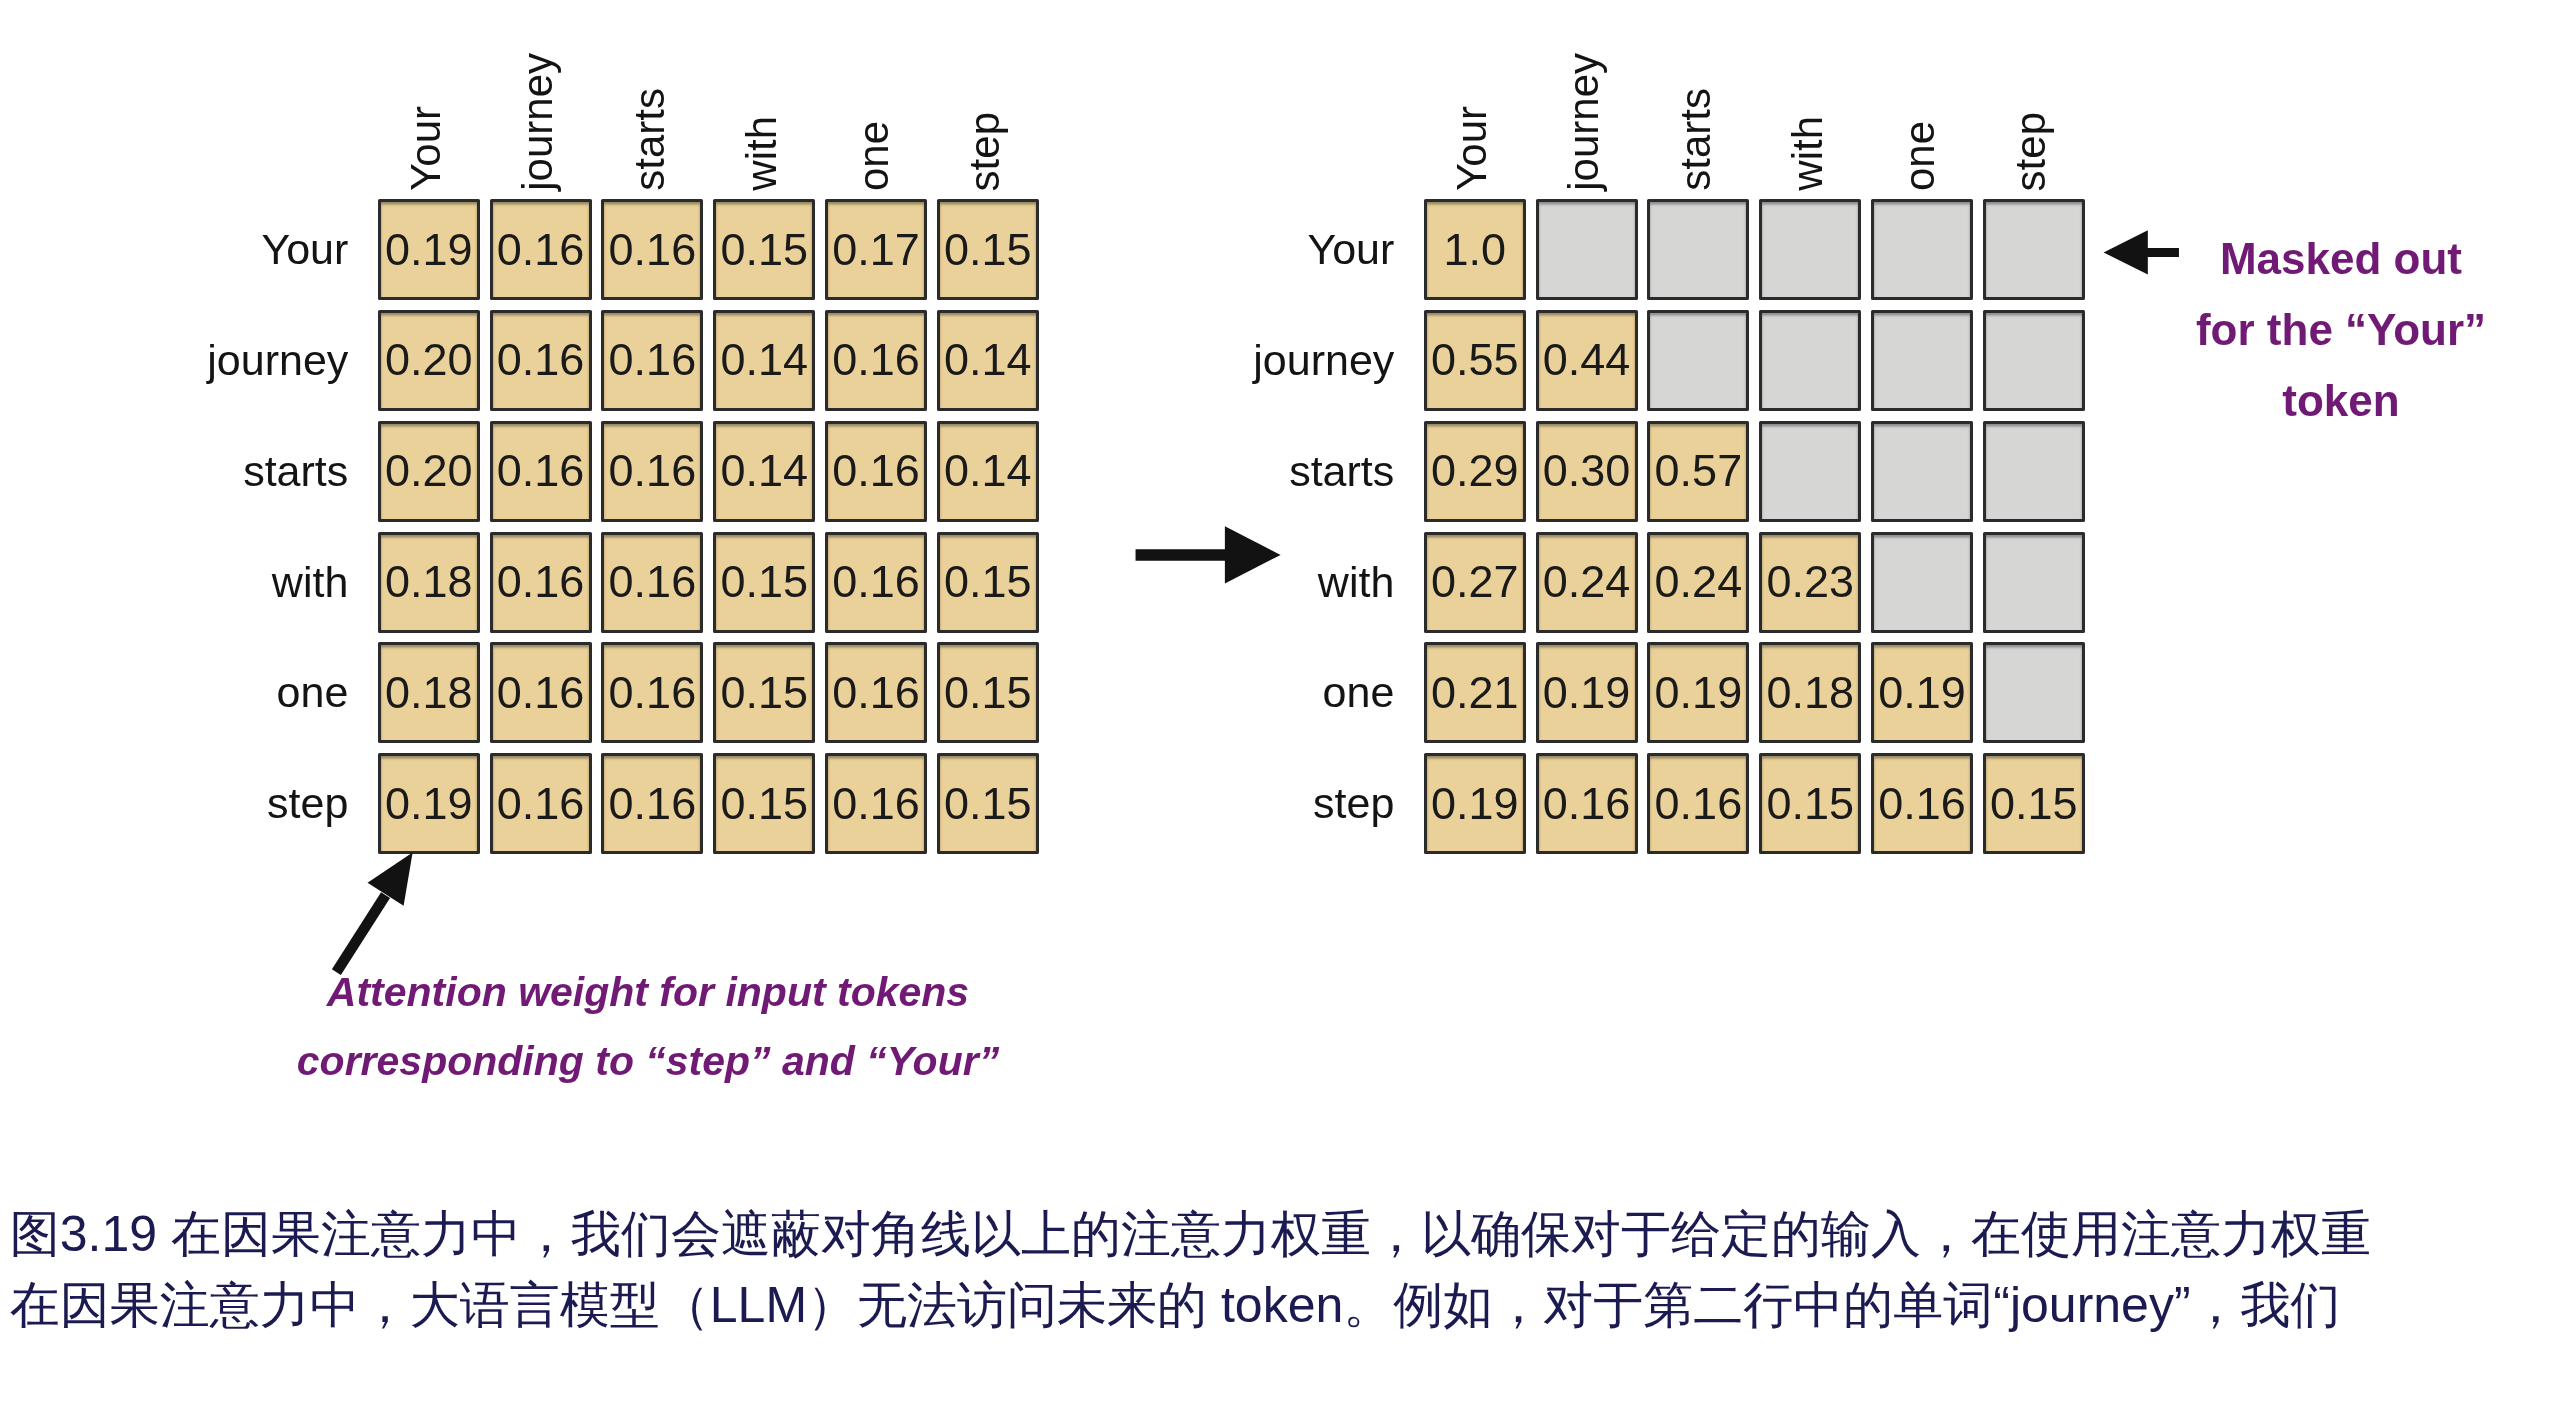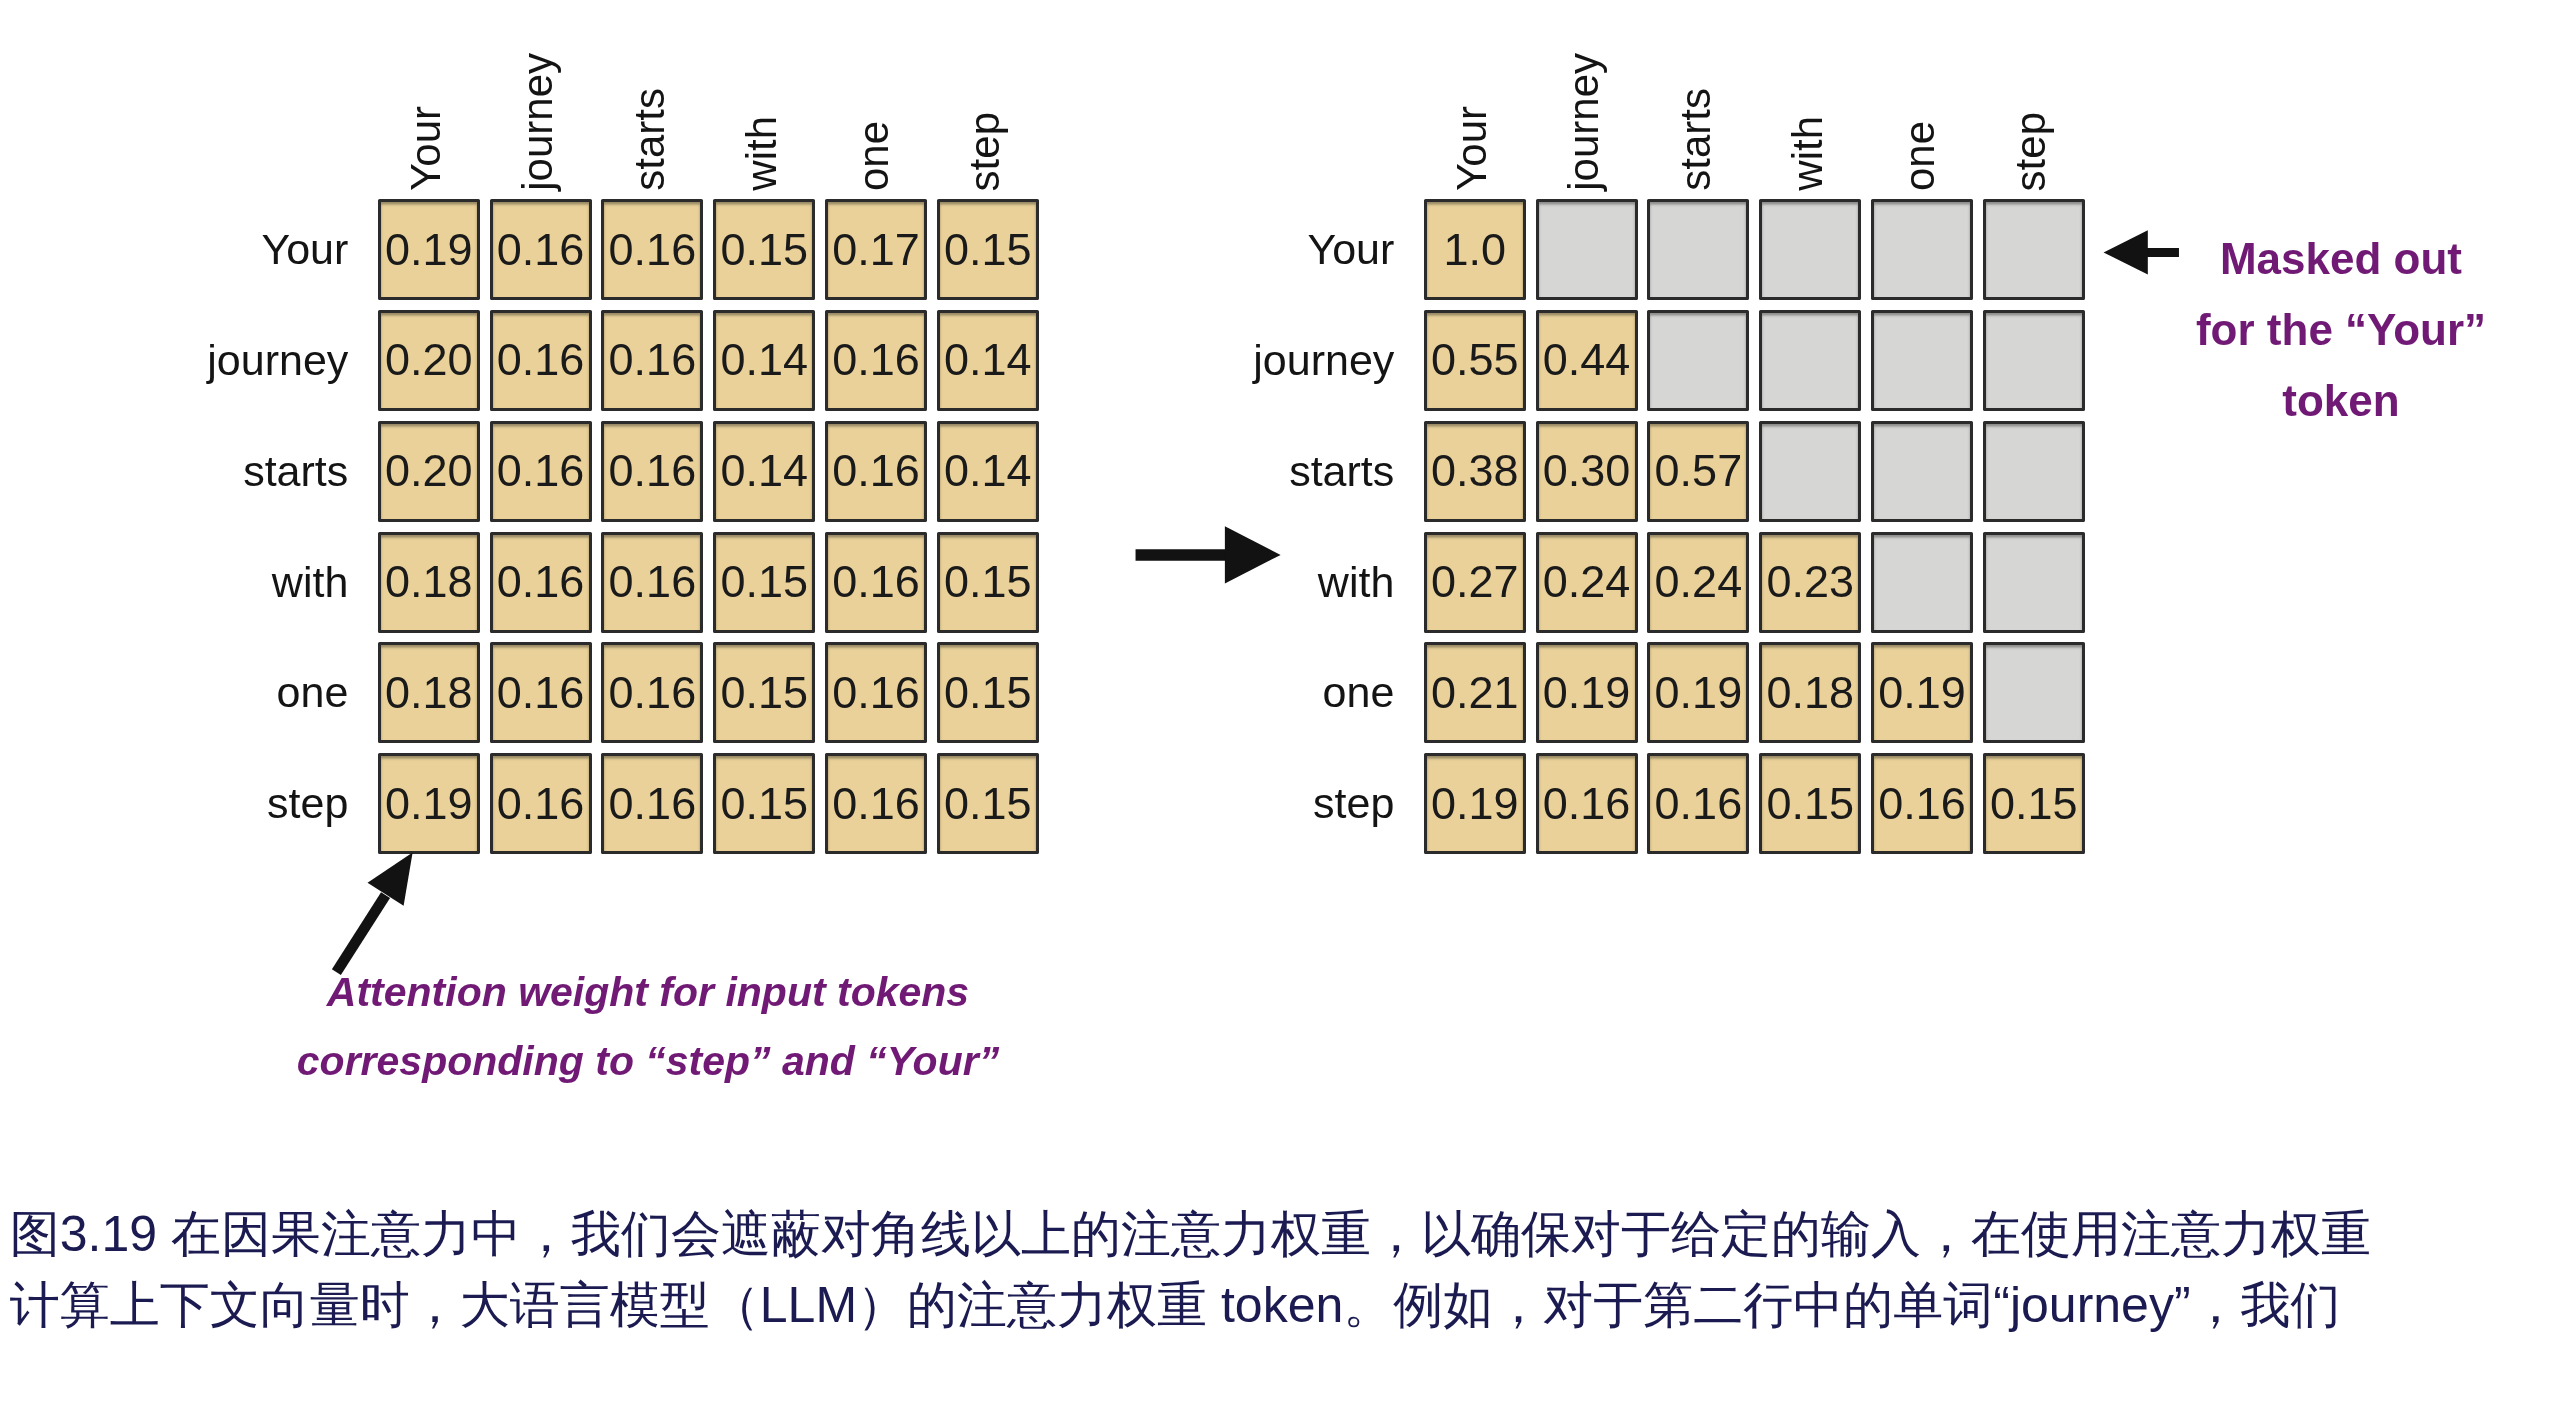--- a/index.html
+++ b/index.html
@@ -168,21 +168,21 @@
           <div class="row-label">journey</div>
           <div class="cell">0.55</div>
           <div class="cell">0.44</div>
           <div class="cell masked"></div>
           <div class="cell masked"></div>
           <div class="cell masked"></div>
           <div class="cell masked"></div>
         </div>
         <div class="matrix-row">
           <div class="row-label">starts</div>
-          <div class="cell">0.38</div>
+          <div class="cell">0.29</div>
           <div class="cell">0.30</div>
           <div class="cell">0.57</div>
           <div class="cell masked"></div>
           <div class="cell masked"></div>
           <div class="cell masked"></div>
         </div>
         <div class="matrix-row">
           <div class="row-label">with</div>
           <div class="cell">0.27</div>
           <div class="cell">0.24</div>
@@ -233,17 +233,17 @@
     <span class="note-line">token</span>
   </div>
 
   <div class="note" id="attention-note">
     <span class="note-line">Attention weight for input tokens</span>
     <span class="note-line">corresponding to “step” and “Your”</span>
   </div>
 
   <figcaption id="caption">
     <div class="caption-line">图3.19 在因果注意力中，我们会遮蔽对角线以上的注意力权重，以确保对于给定的输入，在使用注意力权重</div>
-    <div class="caption-line">计算上下文向量时，大语言模型（LLM）的注意力权重 token。例如，对于第二行中的单词“journey”，我们</div>
+    <div class="caption-line">在因果注意力中，大语言模型（LLM）无法访问未来的 token。例如，对于第二行中的单词“journey”，我们</div>
   </figcaption>
 
 </figure>
 
 
 </body></html>

